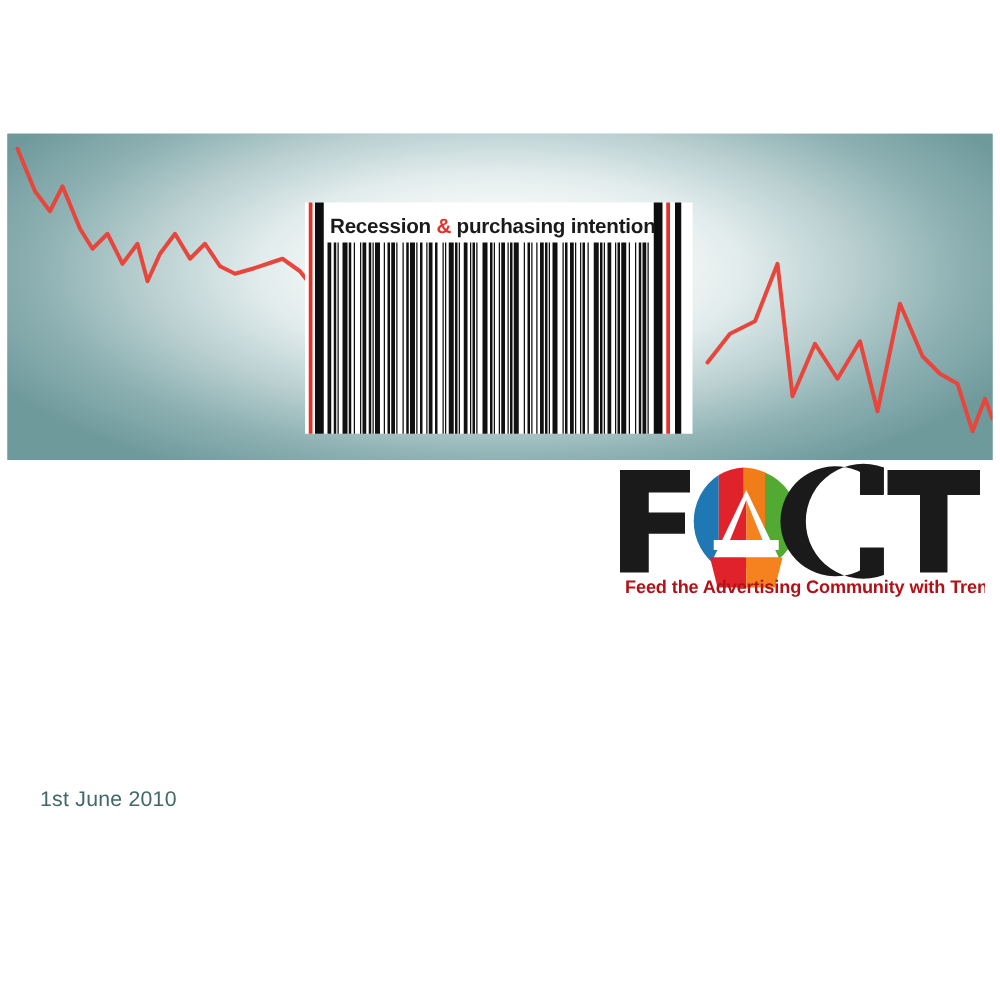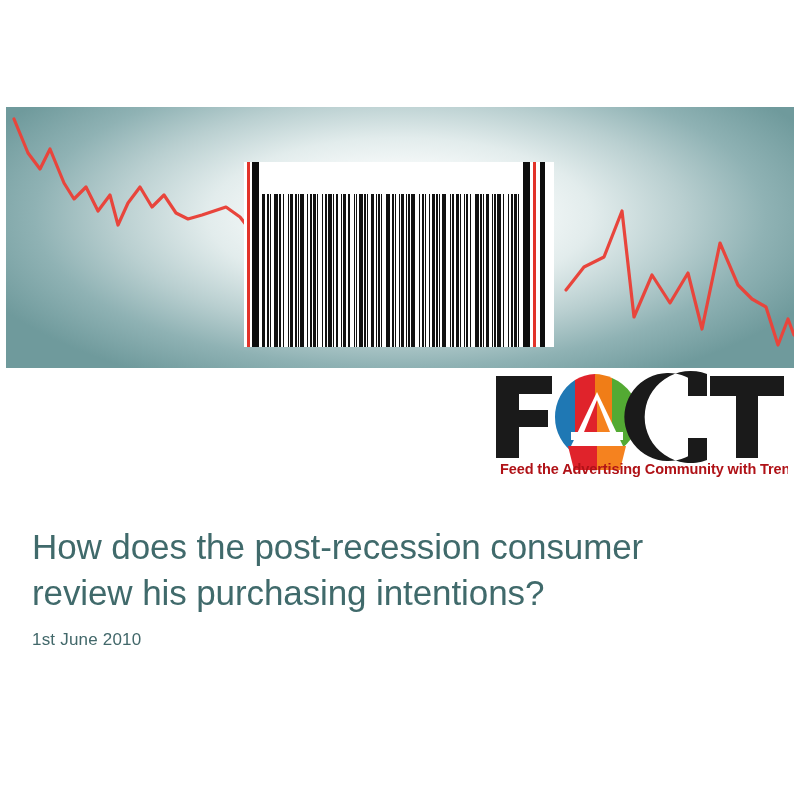--- a/index.html
+++ b/index.html
@@ -238,20 +238,21 @@
           <div class="bar" style="left: 230px; width: 1px; background: rgb(17, 17, 17);"></div>
           <div class="bar" style="left: 232px; width: 2px; background: rgb(17, 17, 17);"></div>
           <div class="bar" style="left: 235px; width: 4px; background: rgb(17, 17, 17);"></div>
           <div class="bar" style="left: 241px; width: 1px; background: rgb(17, 17, 17);"></div>
           <div class="bar" style="left: 246px; width: 1px; background: rgb(17, 17, 17);"></div>
           <div class="bar" style="left: 249px; width: 2px; background: rgb(17, 17, 17);"></div>
           <div class="bar" style="left: 252px; width: 3px; background: rgb(17, 17, 17);"></div>
           <div class="bar" style="left: 256px; width: 1px; background: rgb(17, 17, 17);"></div>
         </div>
 
+      <div id="barcode-title"><span>Recession </span><span class="amp">&amp;</span><span> purchasing intention</span></div>
     </div>
   </div>
 
   <div id="fact-logo">
     <svg id="fact-svg" viewBox="0 0 296 108">
 
       <g>
         <path fill="#1a1a1a" d="M4,6 L60,6 L60,24 L27,24 L27,40 L56,40 L56,57 L27,57 L27,88 L4,88 Z"></path>
       </g>
 
@@ -283,16 +284,15 @@
       </g>
 
       <g>
         <path fill="#1a1a1a" d="M218,6 L292,6 L292,26 L266,26 L266,88 L244,88 L244,26 L218,26 Z"></path>
       </g>
 
       <text x="8" y="104" font-family="Liberation Sans, sans-serif" font-size="14.5" font-weight="bold" fill="#b01217" letter-spacing="-0.1">Feed the Advertising Community with Trends</text>
     </svg>
   </div>
 
-  <div id="headline">How does the post-recession consumer review his purchasing intentions?</div>
   <div id="subdate">1st June 2010</div>
 
 </div>
 
 </body></html>

